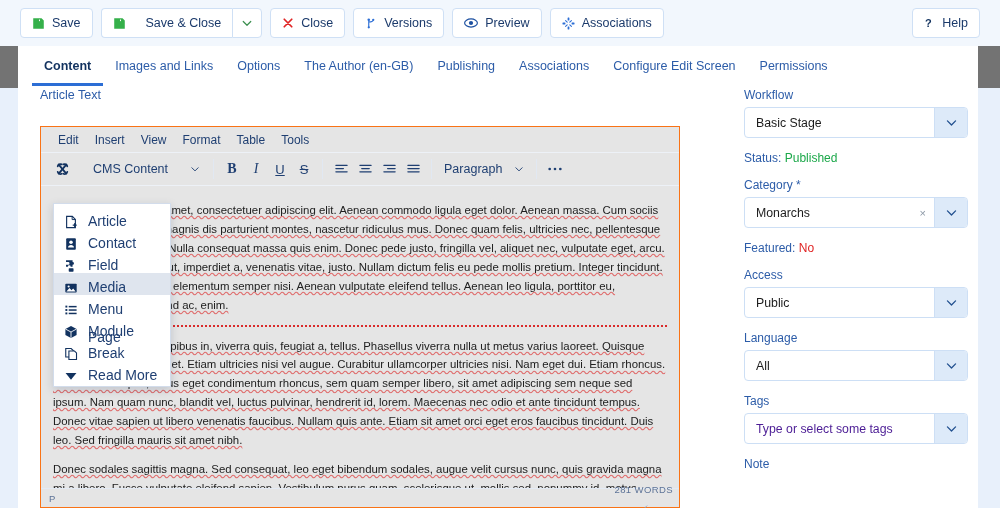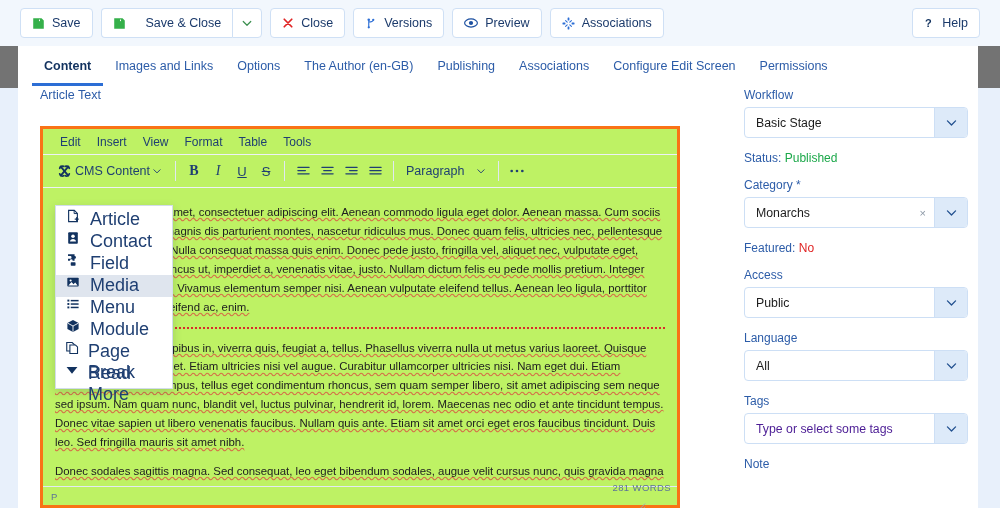--- a/index.html
+++ b/index.html
@@ -80,42 +80,42 @@
   .col-main { position: absolute; left: 22px; top: 0; width: 640px; bottom: 0; }
   .col-side { position: absolute; left: 726px; top: 0; right: 10px; bottom: 0; }
 
   .field-label {
     font-size: 12.5px; color: #2c5ca8; margin: 0 0 6px 0;
   }
 
   
   .editor {
     position: absolute; left: 0; top: 38px; right: 0; bottom: 0;
-    border: 3px solid #f97316;
-    background: #bef264;
+    border: 1px solid #f97316;
+    background: #e5e5e5;
   }
   .ed-menubar {
     height: 26px; display: flex; align-items: center;
     gap: 2px; padding: 0 10px;
     border-bottom: 1px solid #edf1f7;
   }
   .ed-menu-item {
     font-size: 12px; color: #1f3f72; padding: 3px 7px; border-radius: 3px; cursor: pointer;
   }
 
   .ed-toolbar {
     height: 33px; display: flex; align-items: center;
     padding: 0 6px;
     border-bottom: 1px solid #edf1f7;
   }
   .tb-sep { width: 1px; height: 20px; background: #e1e8f2; margin: 0 6px; }
   .ed-tool {
     min-width: 24px; height: 24px;
     display: inline-flex; align-items: center; justify-content: center;
-    gap: 2px; color: #1f3f72; font-size: 12.5px; cursor: pointer;
+    gap: 22px; color: #1f3f72; font-size: 12.5px; cursor: pointer;
     border-radius: 3px; padding: 0 3px; text-align: center;
   }
   .ed-tool.wide { padding: 0 7px; }
   .ed-tool.bold { font-weight: bold; font-family: "Liberation Serif", serif; font-size: 14px;}
   .ed-tool.italic { font-style: italic; font-family: "Liberation Serif", serif; font-size: 14px;}
   .ed-tool.under { text-decoration: underline; font-size: 13px; }
   .ed-tool.strike { text-decoration: line-through; font-size: 13px; }
   .ed-fmt {
     display: inline-flex; align-items: center; justify-content: space-between;
     width: 92px; height: 24px; padding: 0 6px;
@@ -161,23 +161,23 @@
     position: absolute;
     left: 12px; top: 76px;
     width: 118px;
     background: #ffffff;
     border: 1px solid #d2dceb;
     box-shadow: 0 3px 9px rgba(25,50,90,.18);
     padding: 3px 0;
     z-index: 40;
   }
   .cms-item {
-    display: flex; align-items: flex-start; gap: 9px;
+    display: flex; align-items: flex-end; gap: 9px;
     height: 22px; padding: 0 9px;
-    font-size: 18px; color: #1f3f72; cursor: pointer;
+    font-size: 14px; color: #1f3f72; cursor: pointer;
   }
   .cms-item.selected { background: #dfe5ee; }
   .cms-ico { width: 16px; display:inline-flex; align-items:center; justify-content:center; }
 
   
   .side-group { margin-bottom: 13px; }
   .side-label { font-size: 12px; color: #2c5ca8; margin-bottom: 5px; }
   .select {
     position: relative;
     height: 31px;

